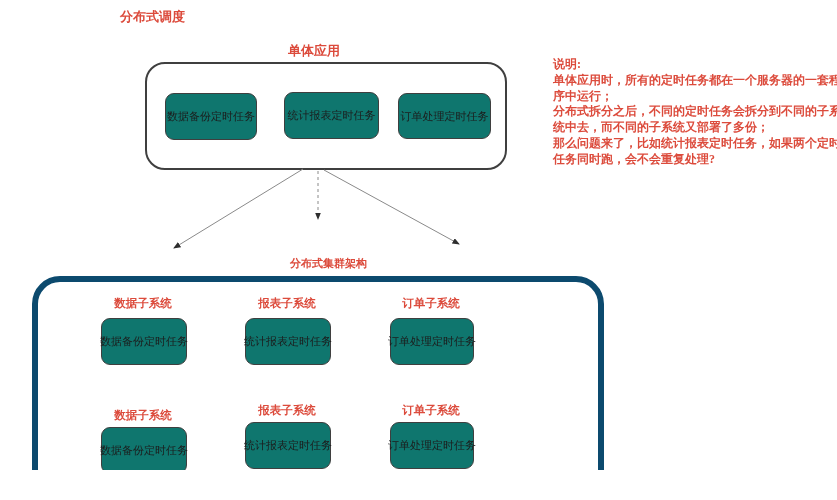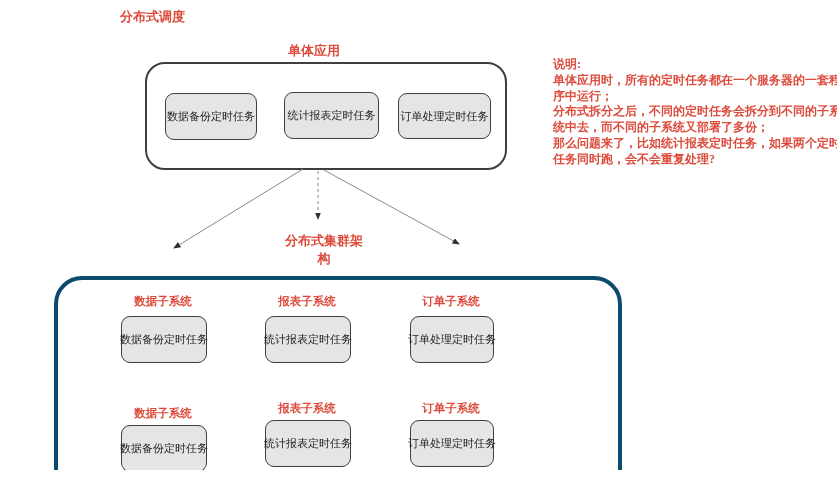--- a/index.html
+++ b/index.html
@@ -16,36 +16,36 @@
 
   .diagram-title { left: 120px; top: 8px; font-size: 13px; }
   .monolith-label { left: 268px; top: 42px; width: 92px; text-align: center; font-size: 13px; }
 
   .monolith-box {
     left: 145px; top: 62px; width: 358px; height: 104px;
     border: 2px solid #3f3f3f; border-radius: 20px; background: #fff;
   }
   .task-box {
     position: absolute;
-    border: 1.5px solid #3f3f3f; border-radius: 9px; background: #e5e5e5;
+    border: 1.5px solid #3f3f3f; border-radius: 9px; background: #0f766e;
     display: flex; align-items: center; justify-content: center;
     font-size: 11px; color: #1c1c1c; white-space: nowrap;
   }
   .m-task1 { left: 18px;  top: 29px; width: 90px; height: 45px; }
   .m-task2 { left: 137px; top: 28px; width: 93px; height: 45px; }
   .m-task3 { left: 251px; top: 29px; width: 91px; height: 44px; }
 
   .notes { left: 553px; top: 57px; font-size: 12px; }
   .note-line { white-space: nowrap; line-height: 15.8px; }
 
-  .cluster-label { left: 281px; top: 232px; width: 86px; text-align: center; font-size: 13px; }
+  .cluster-label { left: 281px; top: 256px; width: 86px; text-align: right; font-size: 11px; }
 
   .cluster-box {
-    left: 54px; top: 276px; width: 560px; height: 212px;
-    border: 4px solid #0c4a6e; border-radius: 28px; background: #fff;
+    left: 32px; top: 276px; width: 560px; height: 212px;
+    border: 6px solid #0c4a6e; border-radius: 28px; background: #fff;
   }
   .cell-label {
     position: absolute; text-align: center; font-size: 11.5px; white-space: nowrap;
   }
   
   .r1 .lab { top: 14px; }  .r1 .box { top: 36px; }
   
   .r2c1 .lab { top: 126px; } .r2c1 .box { top: 145px; }
   .r2 .lab  { top: 121px; }  .r2 .box  { top: 140px; }
   

